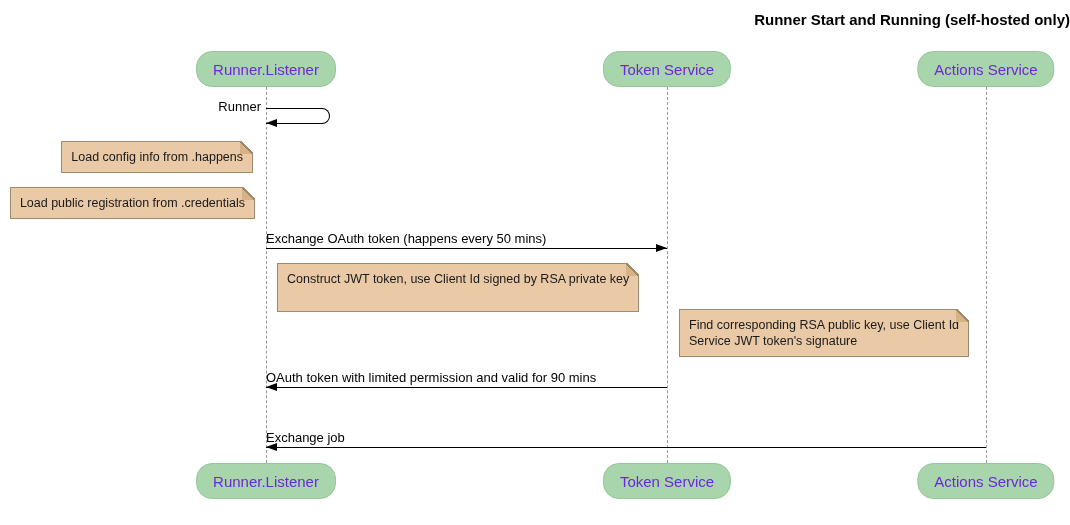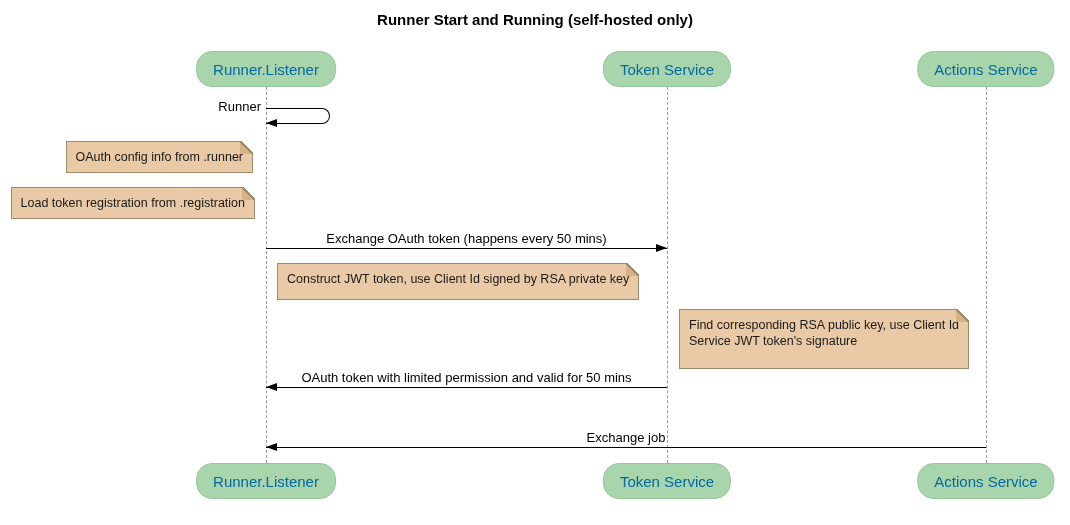--- a/index.html
+++ b/index.html
@@ -2,53 +2,53 @@
 <html style="--actor-fill: #a9d5ac; --actor-border: #97c69b; --note-fill: #e9c9a6; --note-border: #9e8a6d; --note-fold: #d8b184; --lifeline: #999999; --arrow: #000000;"><head>
 <meta charset="utf-8">
 <style>
   html,body{margin:0;padding:0;background:#fff;}
   .diagram{
     position:relative; width:1070px; height:525px; background:#fff;
     font-family:"Liberation Sans", sans-serif; color:#000; overflow:hidden;
   }
   .title{
     position:absolute; top:11px; left:0; width:100%;
-    text-align:center; font-size:15px; font-weight:bold; color:#000;
+    text-align:right; font-size:15px; font-weight:bold; color:#000;
   }
   .lifeline{
     position:absolute; top:87px; height:376px; width:0;
     border-left:1px dashed var(--lifeline,#999);
   }
   .actor{
     position:absolute; height:36px; line-height:36px;
     transform:translateX(-50%);
     background:var(--actor-fill,#a9d5ac);
     border:1px solid var(--actor-border,#97c69b);
     border-radius:16px; padding:0 16px;
-    font-size:15px; color:#0369a1; white-space:nowrap;
+    font-size:15px; color:#6d28d9; white-space:nowrap;
     box-sizing:border-box; text-align:center;
   }
   .note{
     position:absolute; background:var(--note-fill,#e9c9a6);
     border:1px solid var(--note-border,#9e8a6d);
     font-size:12.5px; color:#1a1a1a; line-height:16px;
     padding:7px 9px; white-space:nowrap; box-sizing:border-box;
   }
   .note::before{
     content:""; position:absolute; top:-1px; right:-1px;
     width:13px; height:13px;
     background:linear-gradient(225deg,
       #ffffff 46%,
       var(--note-border,#9e8a6d) 46%,
       var(--note-border,#9e8a6d) 56%,
       var(--note-fold,#d8b184) 56%);
   }
   .msg{ position:absolute; }
   .msg-label{
-    text-align:center; font-size:13px; color:#000;
+    font-size:13px; color:#000;
     line-height:14px; padding-bottom:2px; white-space:nowrap;
   }
   .msg-line{ height:0; border-top:1.3px solid var(--arrow,#000); }
   .head{ position:absolute; width:0; height:0; }
   .head-right{
     right:0; border-left:11px solid var(--arrow,#000);
     border-top:4.5px solid transparent; border-bottom:4.5px solid transparent;
   }
   .head-left{
     left:0; border-right:11px solid var(--arrow,#000);
@@ -80,43 +80,43 @@
 
   <div class="actor" style="left:266px; top:51px">Runner.Listener</div>
   <div class="actor" style="left:667px; top:51px">Token Service</div>
   <div class="actor" style="left:986px; top:51px">Actions Service</div>
 
   <div class="self-label">Runner</div>
   <div class="self-loop"></div>
   <div class="head head-left self-head"></div>
 
   <div class="note" style="right:817px; top:141px">
-    <span>OAuth config info from .runner</span>
+    <span>Load config info from .happens</span>
   </div>
   <div class="note" style="right:815px; top:187px">
-    <span>Load token registration from .registration</span>
+    <span>Load public registration from .credentials</span>
   </div>
 
   <div class="msg" style="left:266px; top:232px; width:401px">
     <div class="msg-label">Exchange OAuth token (happens every 50 mins)</div>
     <div class="msg-line"></div>
     <div class="head head-right" style="top:12px"></div>
   </div>
 
-  <div class="note" style="left:277px; top:263px; height:37px; line-height:17px">
+  <div class="note" style="left:277px; top:263px; height:49px; line-height:17px">
     <span>Construct JWT token, use Client Id signed by RSA private key</span>
   </div>
 
-  <div class="note" style="left:679px; top:309px; height:60px">
+  <div class="note" style="left:679px; top:309px; height:48px">
     <div>Find corresponding RSA public key, use Client Id</div>
     <div>Service JWT token's signature</div>
   </div>
 
   <div class="msg" style="left:266px; top:371px; width:401px">
-    <div class="msg-label">OAuth token with limited permission and valid for 50 mins</div>
+    <div class="msg-label">OAuth token with limited permission and valid for 90 mins</div>
     <div class="msg-line"></div>
     <div class="head head-left" style="top:12px"></div>
   </div>
 
 
   <div class="msg" style="left:266px; top:431px; width:720px">
     <div class="msg-label">Exchange job</div>
     <div class="msg-line"></div>
     <div class="head head-left" style="top:12px"></div>
   </div>

